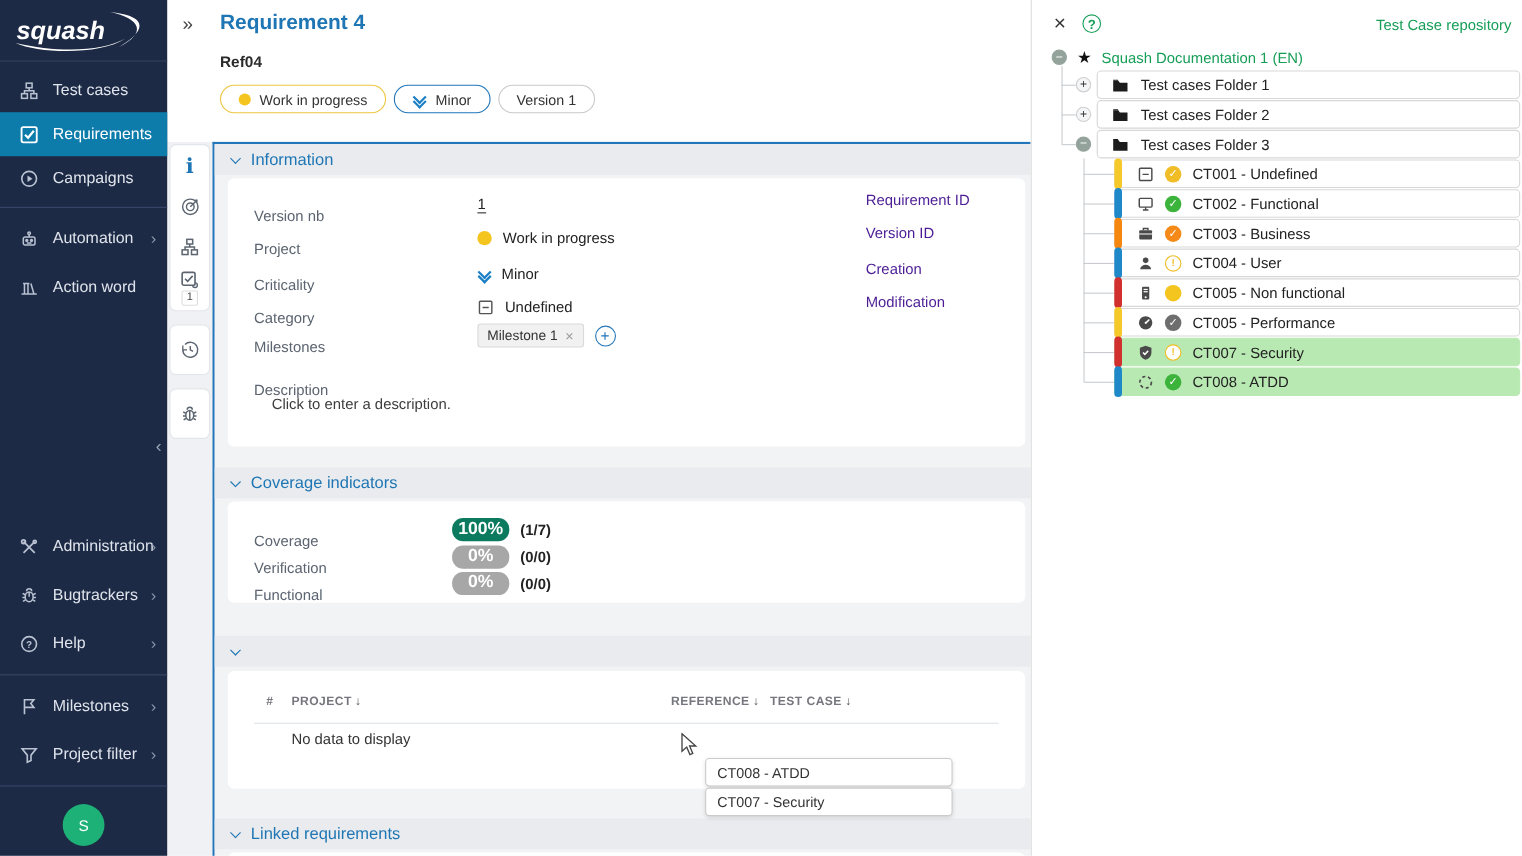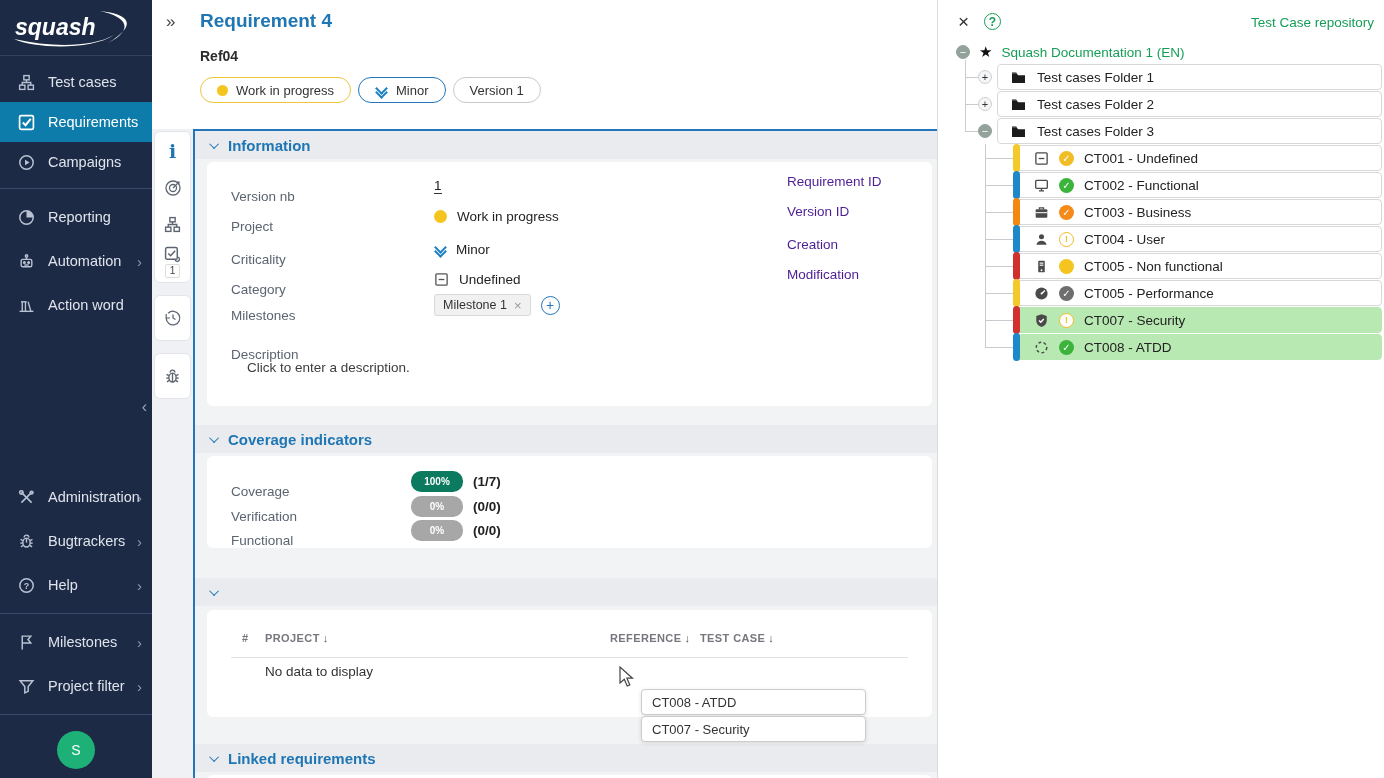--- a/index.html
+++ b/index.html
@@ -56,38 +56,38 @@
     transform:rotate(-45deg); margin:-5px auto 0; }
   .dbl-chev i:first-child { margin-top:0; }
 
   
   .content-panel { position:absolute; left:193px; top:129px; width:744px; height:649px;
     background:#f2f3f5; border-top:2px solid #2276b9; border-left:2px solid #2276b9; overflow:hidden; }
   .sec-bar { position:absolute; left:0; width:100%; height:28px; background:#e9ebee;
     display:flex; align-items:center; padding-left:17px; gap:9px; cursor:pointer; }
   .sec-bar .sec-chev { width:7px; height:7px; border-left:1.6px solid #1f76b4;
     border-bottom:1.6px solid #1f76b4; transform:rotate(-45deg) translateY(-2px); }
-  .sec-title { font-size:15px; font-weight:bold; color:#1f76b4; }
+  .sec-title { font-size:15px; font-weight:normal; color:#1f76b4; }
   .card { position:absolute; left:12px; right:5px; background:#fff; border-radius:6px; }
   .fld-label { color:#5b6470; font-size:13.5px; }
   .fld-value { color:#222; font-size:13.5px; }
   .frow { position:absolute; left:24px; display:flex; align-items:center; height:24px; }
   .frow .fld-label { width:203px; flex:0 0 203px;margin-top:20px; }
   .rcol-label { position:absolute; left:580px; color:#4c1d95; font-size:13.5px; }
   .ver-link { border-bottom:1px solid #333; cursor:pointer; }
   .cat-icon { color:#555; }
   .chip { background:#f1f1f1; border:1px solid #d9d9d9; border-radius:3px; height:22px;
     display:flex; align-items:center; gap:7px; padding:0 8px; font-size:12.5px; color:#333; cursor:pointer; }
   .chip .x { color:#9a9a9a; font-size:13px; cursor:pointer; }
   .plus-circle { width:19px; height:19px; border:1.5px solid #2276b9; border-radius:50%;
     color:#2276b9; display:flex; align-items:center; justify-content:center;
     font-size:14px; margin-left:10px; cursor:pointer; }
   .desc-ph { position:absolute; left:40px; color:#3c3c3c; font-size:13.5px; cursor:pointer; }
 
-  .cov-badge { width:52px; height:21px; border-radius:10px; color:#fff; font-size:10px;
+  .cov-badge { width:52px; height:21px; border-radius:10px; color:#fff; font-size:16px;
     font-weight:bold; display:flex; align-items:center; justify-content:center;text-align:center; }
   .cov-badge.green { background:#0b7a5e; }
   .cov-badge.gray  { background:#a7a7a7; }
   .cov-ratio { font-weight:bold; color:#222; font-size:13.5px; margin-left:10px; }
 
   .th-cell { position:absolute; top:22px; font-size:11px; font-weight:bold; color:#76767e;
     letter-spacing:.4px; cursor:pointer; }
   .th-cell .arr { color:#555; font-size:11px; margin-left:3px; }
   .tbl-div { position:absolute; left:24px; right:24px; top:47px; border-top:1px solid #dfe3e7; }
   .no-data { position:absolute; left:58px; top:54px; font-size:13.5px; color:#333; }
@@ -180,29 +180,20 @@
         <svg width="17" height="17" viewBox="0 0 16 16">
             <circle cx="8" cy="8" r="6.3" fill="none" stroke="currentColor" stroke-width="1.4"></circle>
             <path d="M6.6 5.3v5.4l4.3-2.7z" fill="currentColor"></path>
           </svg>
       </span>
       <span>Campaigns</span>
     </div>
     <div class="nav-div"></div>
     <div class="nav-item tall">
       <span class="nicon">
-        <svg width="17" height="17" viewBox="0 0 16 16">
-            <circle cx="8" cy="8" r="6.3" fill="none" stroke="currentColor" stroke-width="1.4"></circle>
-            <path d="M8 8V1.7A6.3 6.3 0 0 1 14.3 8z" fill="currentColor"></path>
-          </svg>
-      </span>
-      <span>Reporting</span>
-    </div>
-    <div class="nav-item tall">
-      <span class="nicon">
         <svg width="17" height="17" viewBox="0 0 16 16" fill="none" stroke="currentColor" stroke-width="1.3">
             <rect x="3" y="6" width="10" height="7" rx="1.5"></rect>
             <path d="M8 6V4"></path>
             <circle cx="8" cy="2.8" r="1.1"></circle>
             <circle cx="6" cy="9" r="0.8" fill="currentColor"></circle>
             <circle cx="10" cy="9" r="0.8" fill="currentColor"></circle>
             <path d="M6 11.3h4"></path>
           </svg>
       </span>
       <span>Automation</span>

